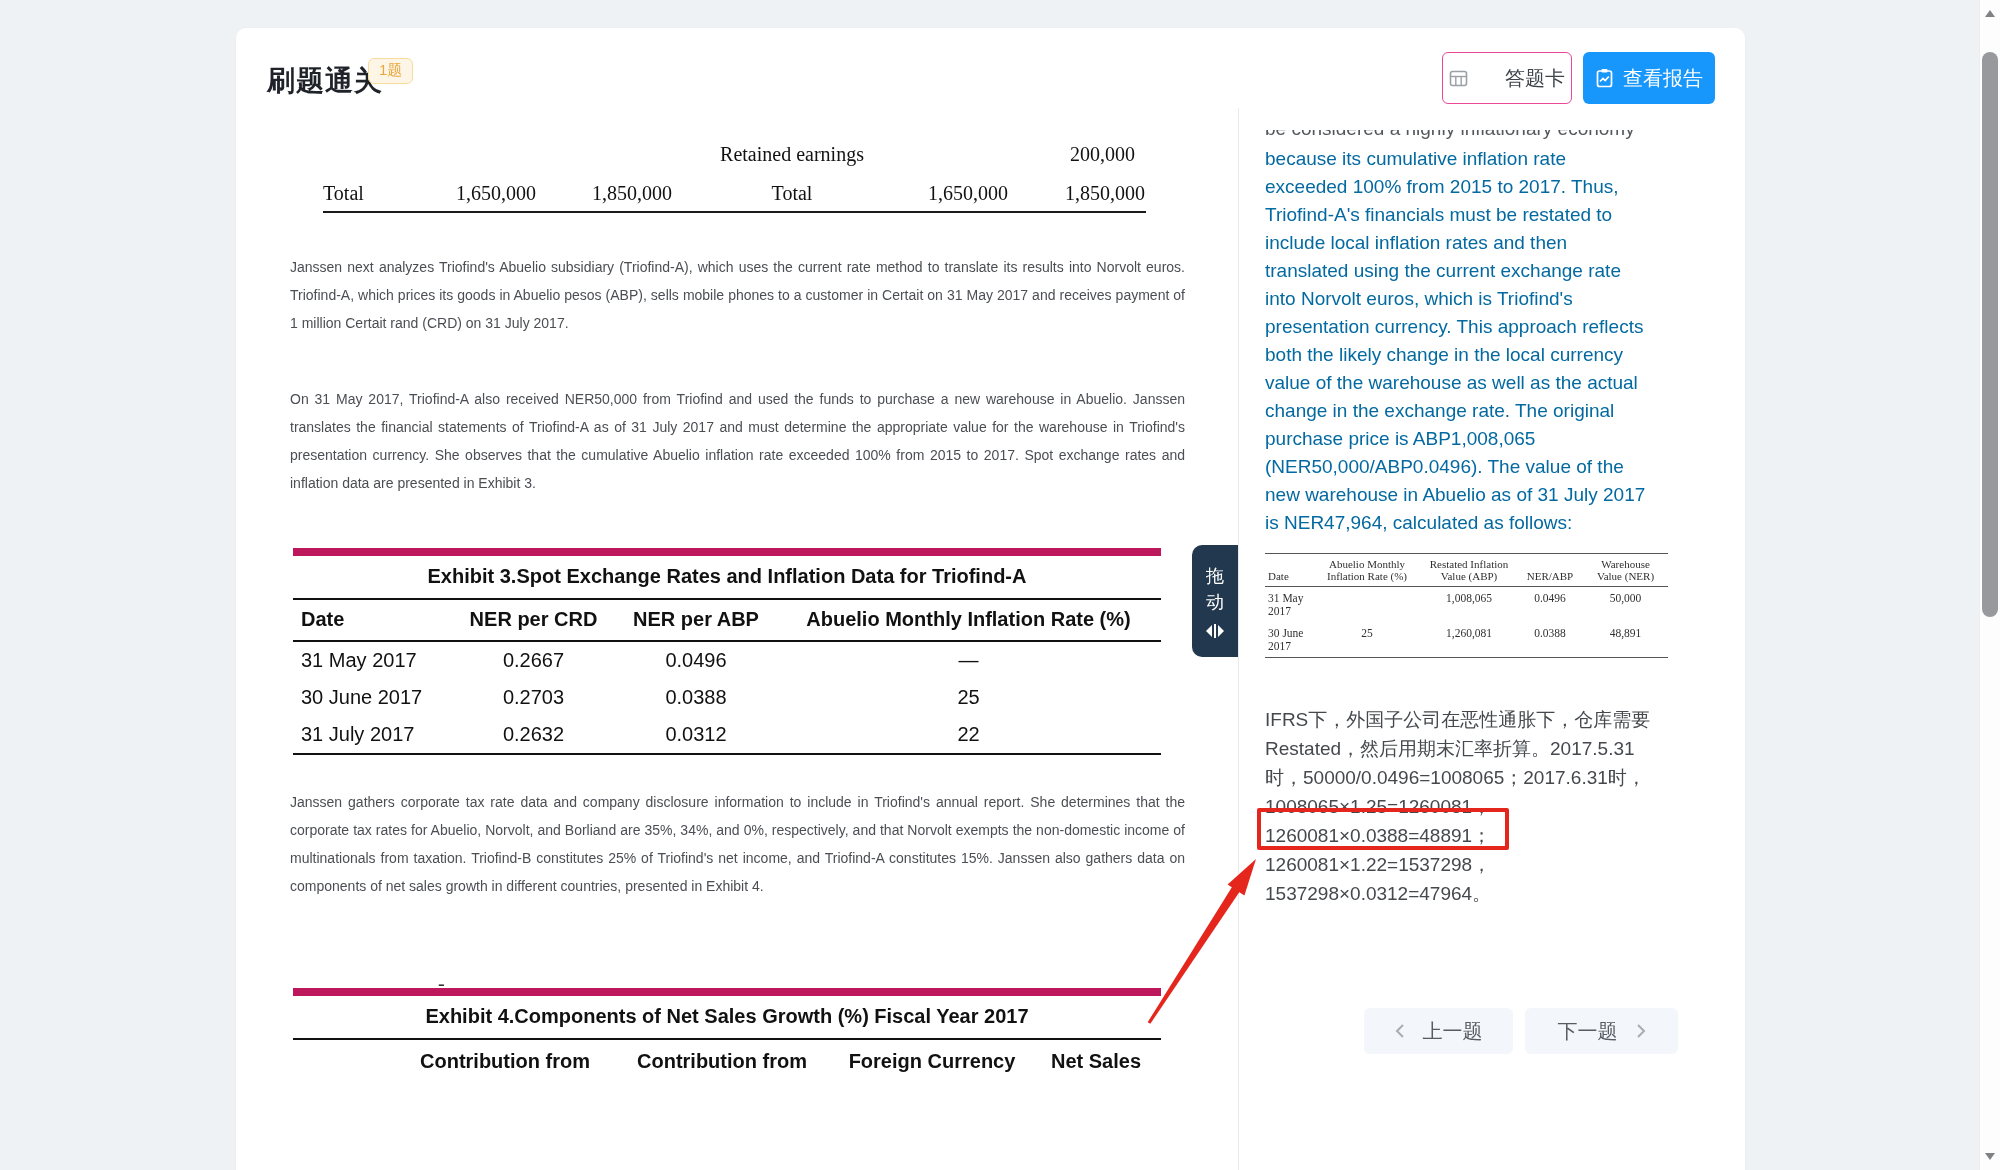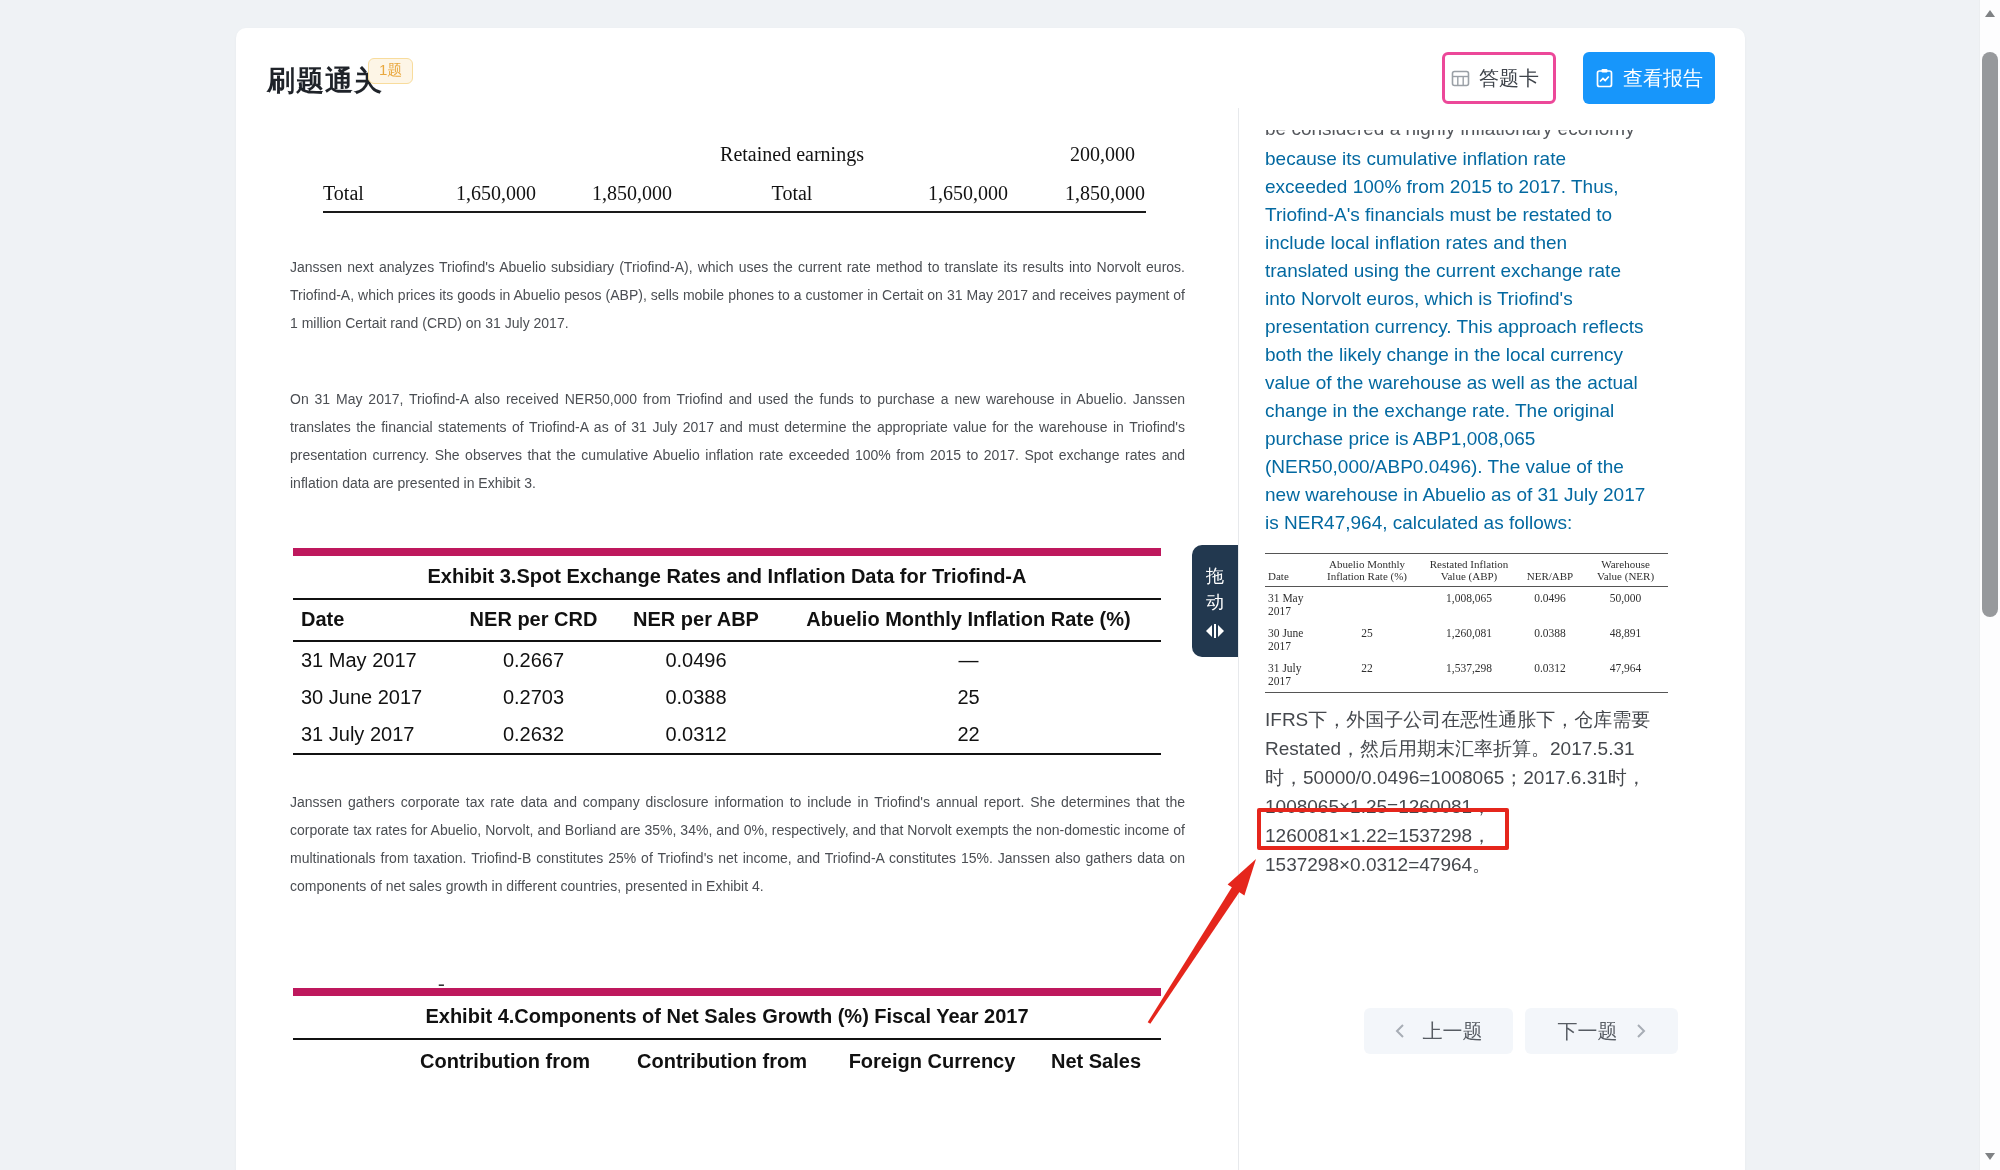--- a/index.html
+++ b/index.html
@@ -16,21 +16,21 @@
   }
   
   .page-title{position:absolute;left:31px;top:34px;font-size:28px;font-weight:700;color:#1f2329;letter-spacing:1px;}
   .badge{
     position:absolute;left:132px;top:30px;padding:2px 10px 3px;
     background:#fdf5e6;border:1px solid #f8dc9c;border-radius:6px;
     color:#e9a83f;font-size:15px;
   }
   .btn{position:absolute;top:24px;height:52px;display:flex;align-items:center;gap:9px;
        border-radius:6px;font-size:20px;cursor:pointer;box-sizing:border-box;}
-  .btn-outline{left:1206px;width:114px;justify-content:flex-start;background:#fff;border:3px solid #ec4899;color:#3f444b;}
+  .btn-outline{left:1206px;width:130px;justify-content:space-between;background:#fff;border:1px solid #ec4899;color:#3f444b;}
   .btn-primary{left:1347px;width:132px;justify-content:center;background:#1796fb;border:none;color:#fff;}
   
   .left-panel{position:absolute;left:0;top:80px;width:1002px;height:1062px;}
   .right-panel{position:absolute;left:1003px;top:80px;width:506px;height:1062px;}
   .v-divider{position:absolute;left:1002px;top:80px;bottom:0;width:1px;background:#e7e9ec;}
   
   .drag-handle{
     position:absolute;left:956px;top:517px;width:46px;height:112px;
     background:#22384f;border-radius:10px 0 0 10px;z-index:3;
     display:flex;flex-direction:column;align-items:center;justify-content:center;gap:8px;cursor:col-resize;
@@ -235,37 +235,30 @@
             <td>50,000</td>
           </tr>
           <tr>
             <td>30 June
 2017</td>
             <td>25</td>
             <td>1,260,081</td>
             <td>0.0388</td>
             <td>48,891</td>
           </tr>
-          <tr>
-            <td>31 July
-2017</td>
-            <td>22</td>
-            <td>1,537,298</td>
-            <td>0.0312</td>
-            <td>47,964</td>
-          </tr>
         </tbody>
       </table>
     </div>
 
     <div class="cn-block" style="position:absolute;">
       <div class="cn-part">IFRS下，外国子公司在恶性通胀下，仓库需要
 Restated，然后用期末汇率折算。2017.5.31
 时，50000/0.0496=1008065；2017.6.31时，
 1008065×1.25=1260081，</div>
+      <div class="cn-part">1260081×0.0388=48891；</div>
       <div class="cn-part">1260081×1.22=1537298，
 1537298×0.0312=47964。</div>
       <div class="highlight-box"></div>
     </div>
 
     <button class="nav-btn btn-prev">
       <svg width="10" height="16" viewBox="0 0 10 16">
         <polyline points="8,2 2,8 8,14" fill="none" stroke="#a7adb5" stroke-width="2"></polyline>
       </svg>
       <span>上一题</span>

